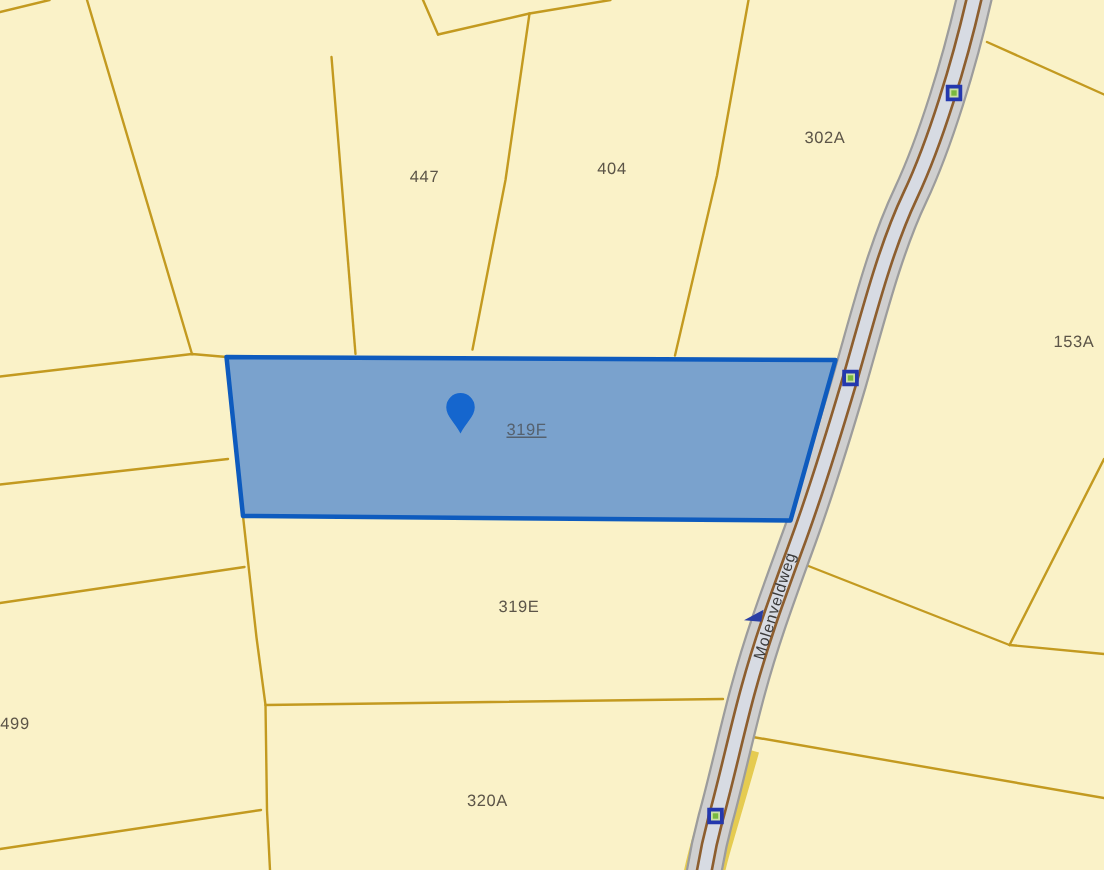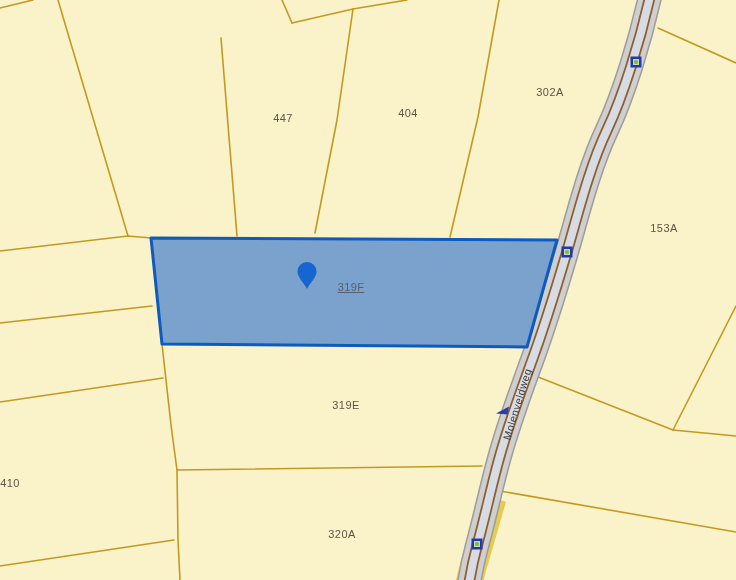--- a/index.html
+++ b/index.html
@@ -90,20 +90,20 @@
 
     <polygon points="496,413.5 509,406.5 507.5,414.5" fill="#2A3FA5"></polygon>
 
     <path transform="translate(307,289)" d="M0,0 C -3.5,-7 -9.5,-11.5 -9.5,-17.5 A 9.5,9.5 0 1 1 9.5,-17.5 C 9.5,-11.5 3.5,-7 0,0 Z" fill="#1566CE"></path>
   </svg>
 
   <div class="labels">
     <span class="parcel-label" style="left:283px;top:118px">447</span>
     <span class="parcel-label" style="left:408px;top:113px">404</span>
     <span class="parcel-label" style="left:550px;top:92px">302A</span>
-    <span class="parcel-label" style="left:664px;top:228px">153A</span>
+    <span class="parcel-label" style="left:716px;top:228px">153A</span>
     <span class="parcel-label selected" style="left:351px;top:287px">319F</span>
     <span class="parcel-label" style="left:346px;top:405px">319E</span>
-    <span class="parcel-label" style="left:342px;top:534px">320A</span>
-    <span class="parcel-label" style="left:10px;top:483px">410</span>
+    <span class="parcel-label" style="left:325px;top:534px">320A</span>
+    <span class="parcel-label" style="left:10px;top:483px">499</span>
     <span class="road-label">Molenveldweg</span>
   </div>
 </div>
 
 </body></html>

